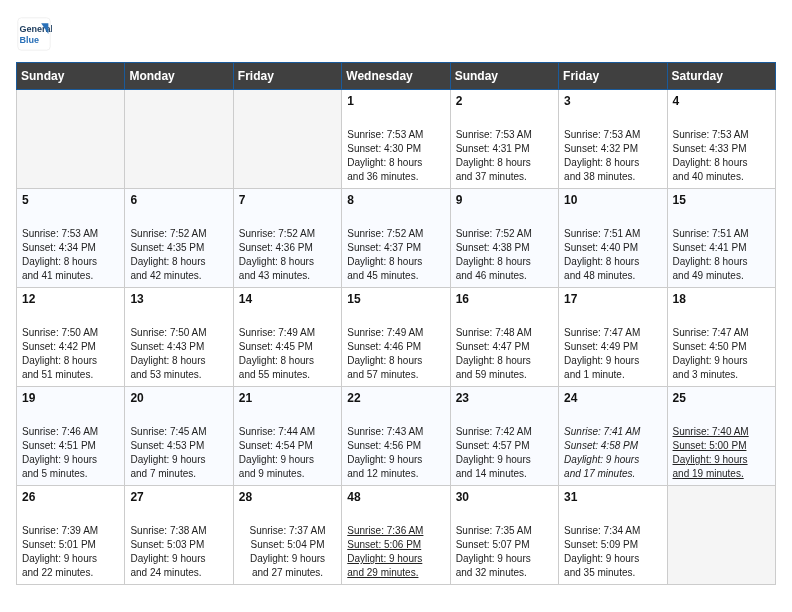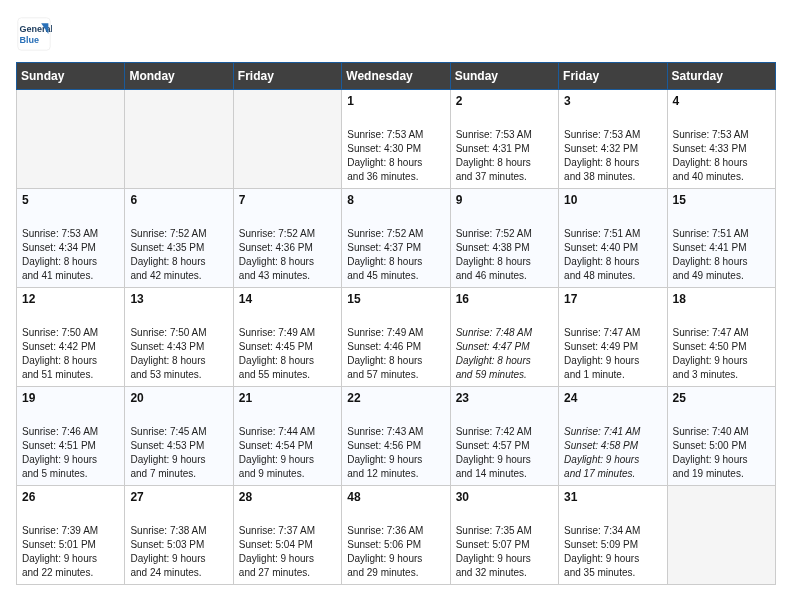--- a/index.html
+++ b/index.html
@@ -213,21 +213,21 @@
         </td>
         <td>
           <div class="day-num">15</div>
           <div class="day-info" style="white-space: pre-line;">Sunrise: 7:49 AM
 Sunset: 4:46 PM
 Daylight: 8 hours
 and 57 minutes.</div>
         </td>
         <td>
           <div class="day-num">16</div>
-          <div class="day-info" style="white-space: pre-line; font-style: italic;">Sunrise: 7:48 AM
+          <div class="day-info" style="white-space: pre-line;">Sunrise: 7:48 AM
 Sunset: 4:47 PM
 Daylight: 8 hours
 and 59 minutes.</div>
         </td>
         <td>
           <div class="day-num">17</div>
           <div class="day-info" style="white-space: pre-line;">Sunrise: 7:47 AM
 Sunset: 4:49 PM
 Daylight: 9 hours
 and 1 minute.</div>
@@ -278,21 +278,21 @@
         </td>
         <td>
           <div class="day-num">24</div>
           <div class="day-info" style="white-space: pre-line; font-style: italic;">Sunrise: 7:41 AM
 Sunset: 4:58 PM
 Daylight: 9 hours
 and 17 minutes.</div>
         </td>
         <td>
           <div class="day-num">25</div>
-          <div class="day-info" style="white-space: pre-line;">Sunrise: 7:40 AM
+          <div class="day-info" style="white-space: pre-line; text-decoration: underline;">Sunrise: 7:40 AM
 Sunset: 5:00 PM
 Daylight: 9 hours
 and 19 minutes.</div>
         </td>
       </tr>
       <tr>
         <td>
           <div class="day-num">26</div>
           <div class="day-info" style="white-space: pre-line;">Sunrise: 7:39 AM
 Sunset: 5:01 PM
@@ -301,28 +301,28 @@
         </td>
         <td>
           <div class="day-num">27</div>
           <div class="day-info" style="white-space: pre-line;">Sunrise: 7:38 AM
 Sunset: 5:03 PM
 Daylight: 9 hours
 and 24 minutes.</div>
         </td>
         <td>
           <div class="day-num">28</div>
-          <div class="day-info" style="white-space: pre-line;">Sunrise: 7:37 AM
+          <div class="day-info" style="white-space: pre-line; text-align: center;">Sunrise: 7:37 AM
 Sunset: 5:04 PM
 Daylight: 9 hours
 and 27 minutes.</div>
         </td>
         <td>
           <div class="day-num">48</div>
-          <div class="day-info" style="white-space: pre-line;">Sunrise: 7:36 AM
+          <div class="day-info" style="white-space: pre-line; text-decoration: underline;">Sunrise: 7:36 AM
 Sunset: 5:06 PM
 Daylight: 9 hours
 and 29 minutes.</div>
         </td>
         <td>
           <div class="day-num">30</div>
           <div class="day-info" style="white-space: pre-line;">Sunrise: 7:35 AM
 Sunset: 5:07 PM
 Daylight: 9 hours
 and 32 minutes.</div>

